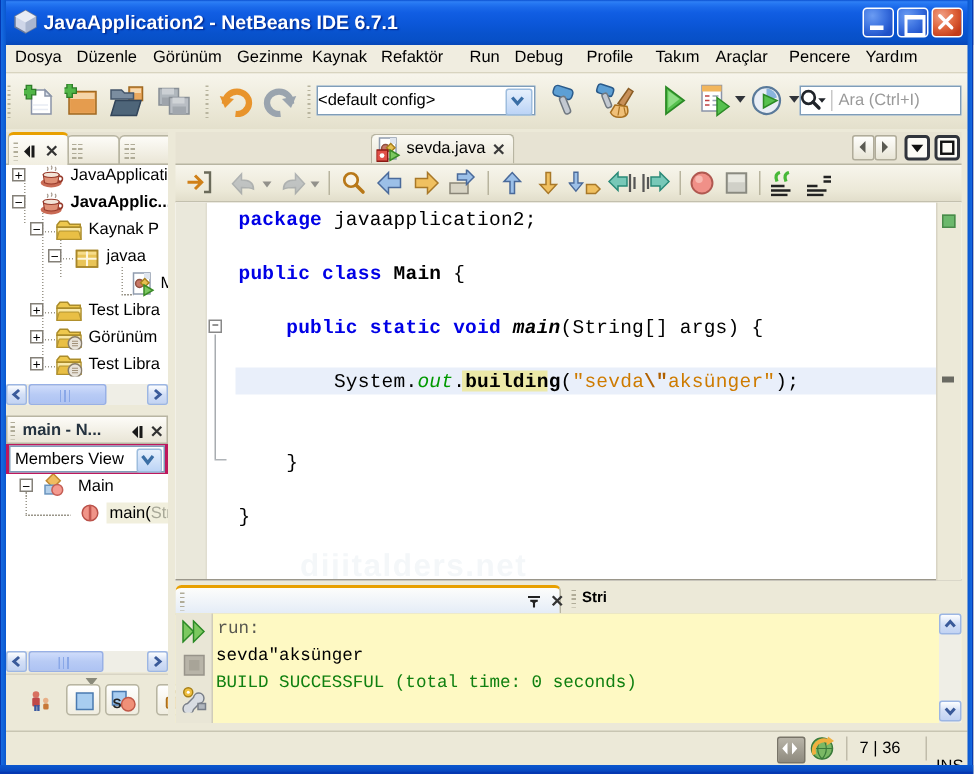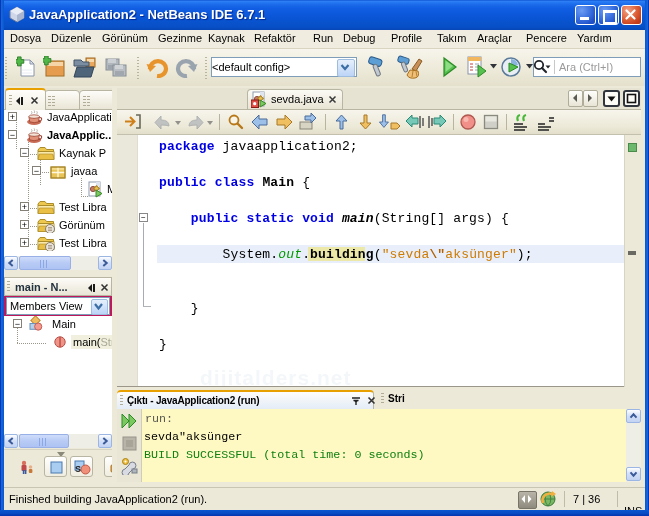--- a/index.html
+++ b/index.html
@@ -540,21 +540,20 @@
   </div>
 
   <div class="abs" style="left:624px;top:135px;width:17px;height:252px;background:#ece9d8;border-left:1px solid #d8d4c4;box-sizing:border-box">
     <div class="abs" style="left:3px;top:8px;width:9px;height:9px;background:#6cb86c;border:1px solid #4a8a4a;box-sizing:border-box"></div>
     <div class="abs" style="left:3px;top:116px;width:8px;height:4px;background:#6a6a62"></div>
   </div>
 
   <div class="abs" style="left:117px;top:390px;width:524px;height:19px;background:#ece9d8;border-bottom:1px solid #c5c2b0">
     <div class="abs" style="left:0;top:0;width:257px;height:19px;background:linear-gradient(180deg,#fdfdfb,#e4ecf7);border-right:1px solid #b8b5a2;border-top:2px solid #e8a000;border-radius:4px 4px 0 0;box-sizing:border-box">
       <div class="grip" style="left:3px;top:3px"></div>
-      <span style="position:absolute;left:10px;top:3px;font-size:10px;font-weight:bold;letter-spacing:-0.2px;white-space:nowrap">Çıktı - JavaApplication2 (run)</span>
       <svg width="12" height="12" viewBox="0 0 12 12" style="position:absolute;left:233px;top:3px">
           <path d="M2 3 h8 M3.5 5.5 h5 M6 5.5 v4.5" stroke="#222" stroke-width="1.4" fill="none"></path>
           <path d="M3.5 5.5 h5 l-2.5 2 z" fill="#222"></path>
         </svg>
       <svg width="9" height="9" viewBox="0 0 9 9" style="position:absolute;left:250px;top:4px">
           <path d="M1.5 1.5 L7.5 7.5 M7.5 1.5 L1.5 7.5" stroke="#333" stroke-width="1.6"></path>
         </svg>
     </div>
     <div class="grip" style="left:264px;top:3px"></div>
     <span style="position:absolute;left:271px;top:3px;font-size:10px;font-weight:bold">Stri</span>
@@ -585,21 +584,20 @@
           </svg>
         </div>
       <div class="sbtn" style="left:0;top:58px;width:15px">
           <svg width="15" height="14" viewBox="0 0 15 14">
             <path d="M4.5 5.3 L7.5 8.7 L10.5 5.3" fill="none" stroke="#3a5a9a" stroke-width="2"></path>
           </svg>
         </div>
     </div>
   </div>
   <div id="status" class="abs">
-    <span style="position:absolute;left:5px;top:5px">Finished building JavaApplication2 (run).</span>
     <div style="position:absolute;left:514px;top:3px;width:17px;height:16px;background:linear-gradient(180deg,#b8b4a8,#8e8a7e);border:1px solid #787468;border-radius:2px">
       <svg width="17" height="16" viewBox="0 0 17 16" style="position:absolute;left:-1px;top:-1px">
           <path d="M7 4 L3.5 8 L7 12 Z M10 4 L13.5 8 L10 12 Z" fill="#fff"></path>
         </svg>
     </div>
     <div style="position:absolute;left:535px;top:2px;width:18px;height:18px">
       <svg width="18" height="18" viewBox="0 0 18 18">
           <circle cx="9" cy="9" r="7" fill="#7ab864" stroke="#3a7a3a"></circle>
           <path d="M2 9 h14 M9 2 a10 10 0 0 1 0 14 M9 2 a10 10 0 0 0 0 14" stroke="#3a7a3a" fill="none" stroke-width="0.8"></path>
           <path d="M4 13 a7 7 0 0 1 9-9" fill="none" stroke="#f0b040" stroke-width="2.6"></path>

